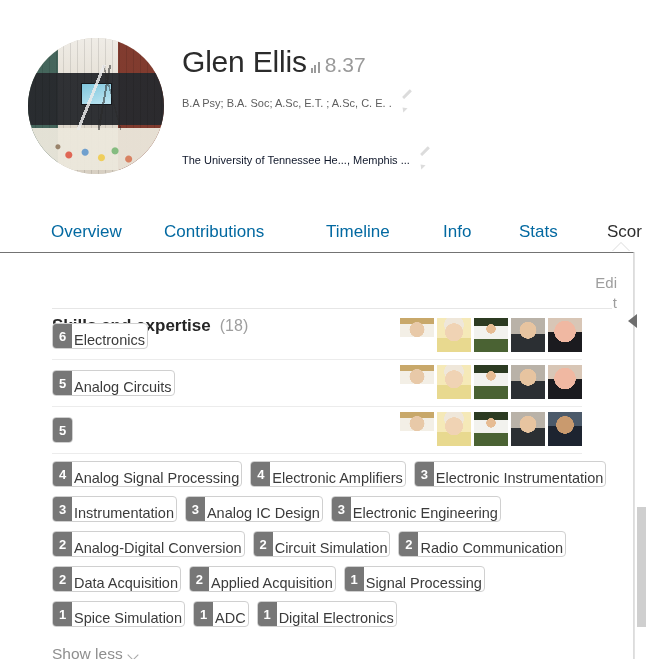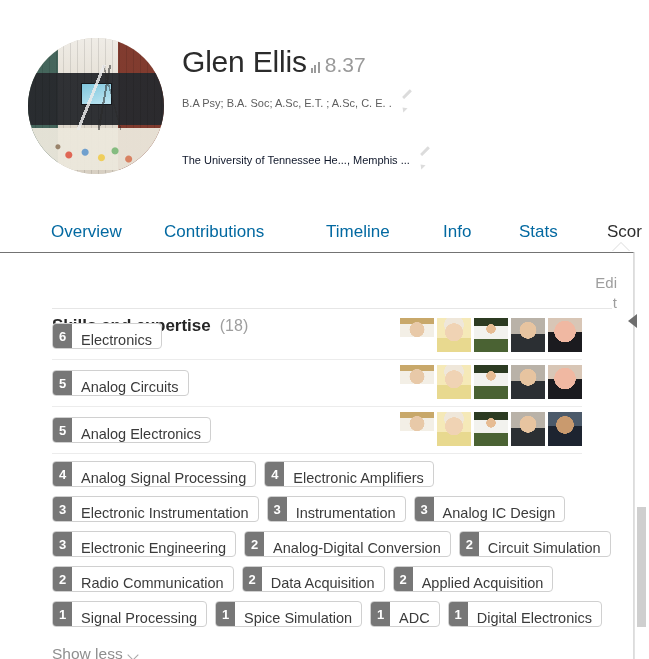--- a/index.html
+++ b/index.html
@@ -189,21 +189,21 @@
   .tag-count {
     background: #777777;
     color: #ffffff;
     font-size: 13px; font-weight: bold;
     display: flex; align-items: center; justify-content: center;
     min-width: 19px; padding: 0 4px;
   }
   .tag-label {
     color: #3b3b3b; font-size: 14.5px;
     display: flex; align-items: center;
-    padding: 0 9px;
+    padding: 0 2px;
     white-space: nowrap;
     margin-top: 7px;
   }
 
   
   .tag-cloud {
     position: absolute; left: 52px; top: 208px;
     width: 560px;
     display: flex; flex-wrap: wrap;
     gap: 9px 8px;
@@ -352,21 +352,20 @@
             <span class="endorser av1"></span>
             <span class="endorser av2"></span>
             <span class="endorser av3"></span>
             <span class="endorser av4"></span>
             <span class="endorser av5"></span>
           </div>
         </div>
         <div class="skill-row">
           <span class="tag">
             <span class="tag-count">5</span>
-            <span class="tag-label">Analog Electronics</span>
           </span>
           <div class="endorsers">
             <span class="endorser av1"></span>
             <span class="endorser av2"></span>
             <span class="endorser av3"></span>
             <span class="endorser av4"></span>
             <span class="endorser av6"></span>
           </div>
         </div>
       </div>

